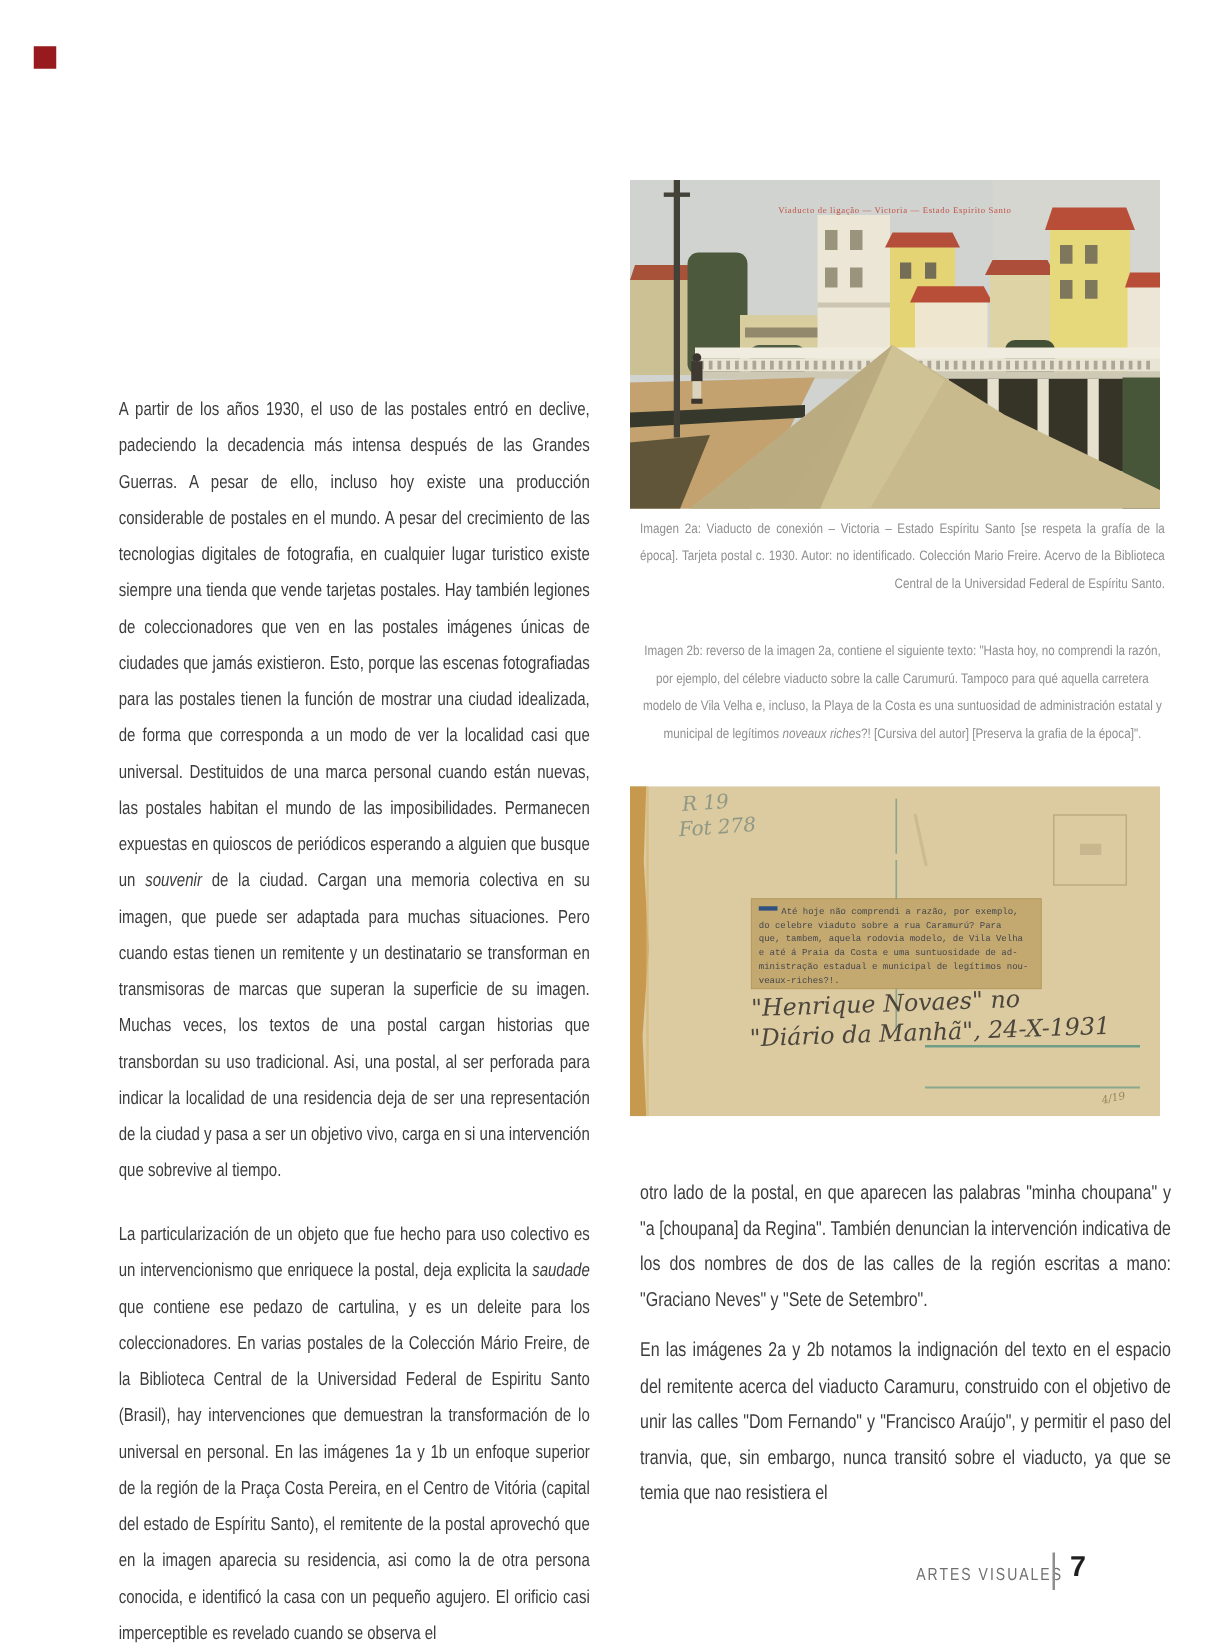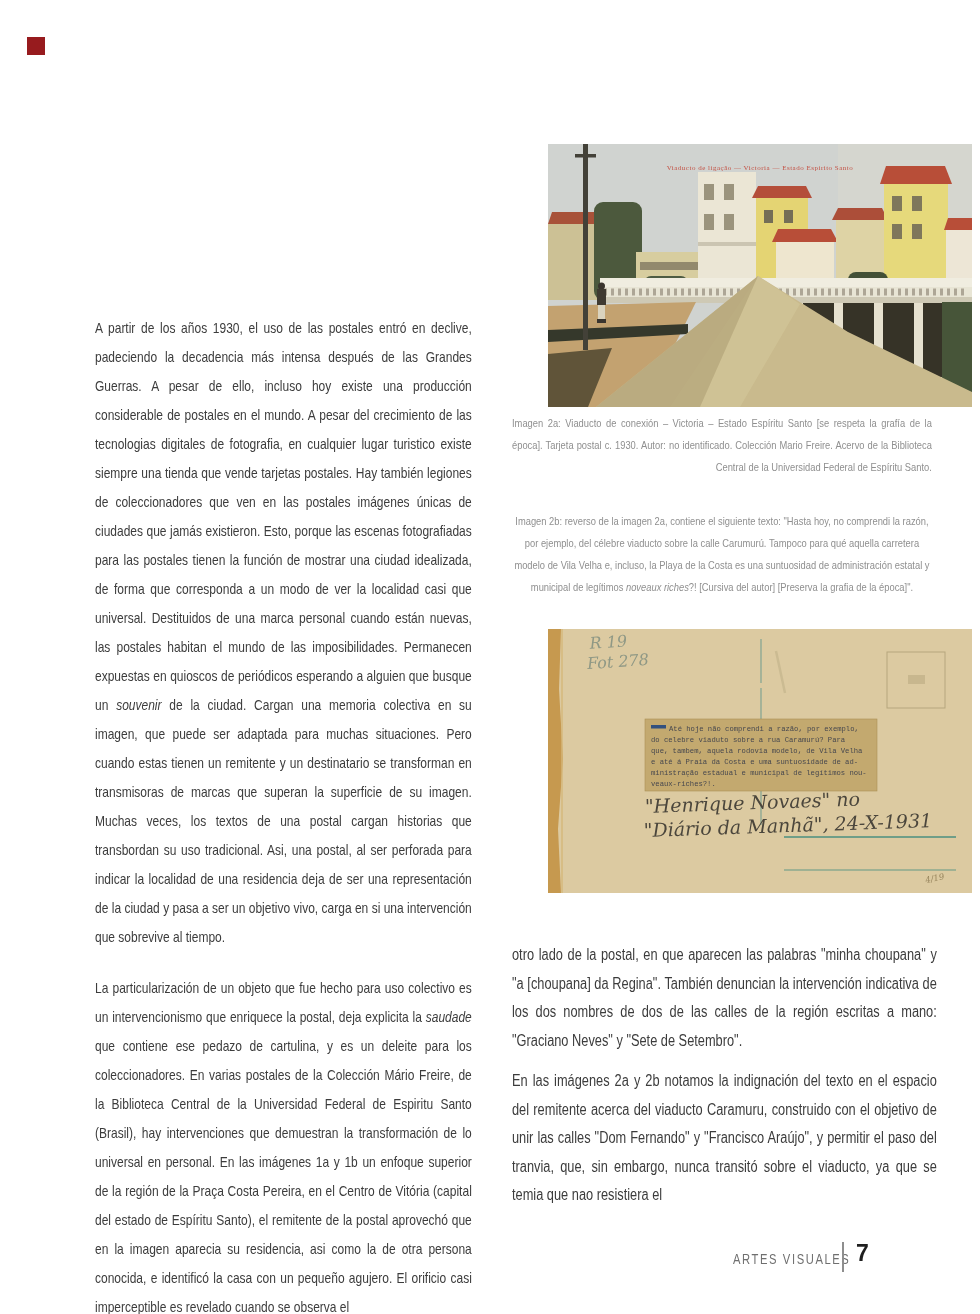--- a/index.html
+++ b/index.html
@@ -6,21 +6,21 @@
   .page{position:relative;width:980px;height:1314px;background:#ffffff;overflow:hidden;
         font-family:"Liberation Sans",sans-serif;}
   .red-square{position:absolute;left:27px;top:37px;width:18px;height:18px;background:#971b1e;}
   
   .cond80{transform:scaleX(.80);transform-origin:0 0;}
   .cond85{transform:scaleX(.85);transform-origin:0 0;}
   .col-left{position:absolute;left:95px;top:313px;width:471px;font-size:15px;line-height:29px;
             color:#3c3c3c;text-align:justify;}
   .col-left p{margin:0 0 22px 0;}
   .it{font-style:italic;}
-  .figure{position:absolute;left:544px;margin:0;padding:4px;line-height:0;}
+  .figure{position:absolute;left:500px;margin:0;padding:4px;line-height:0;}
   .fig-2a{top:140px;}
   .fig-2b{top:625px;}
   .caption{position:absolute;left:512px;width:494px;font-size:11px;line-height:22px;color:#8f8f8f;}
   .cap-2a{top:412px;text-align:justify;text-align-last:right;}
   .cap-2b{top:510px;text-align:center;}
   .col-right{position:absolute;left:512px;top:941px;width:531px;font-size:16px;line-height:28.5px;
              color:#3c3c3c;text-align:justify;}
   .col-right p{margin:0 0 12px 0;}
   .footer-section{position:absolute;left:733px;top:1251px;width:200px;font-size:14px;
                   letter-spacing:2px;color:#6f6f6f;}

